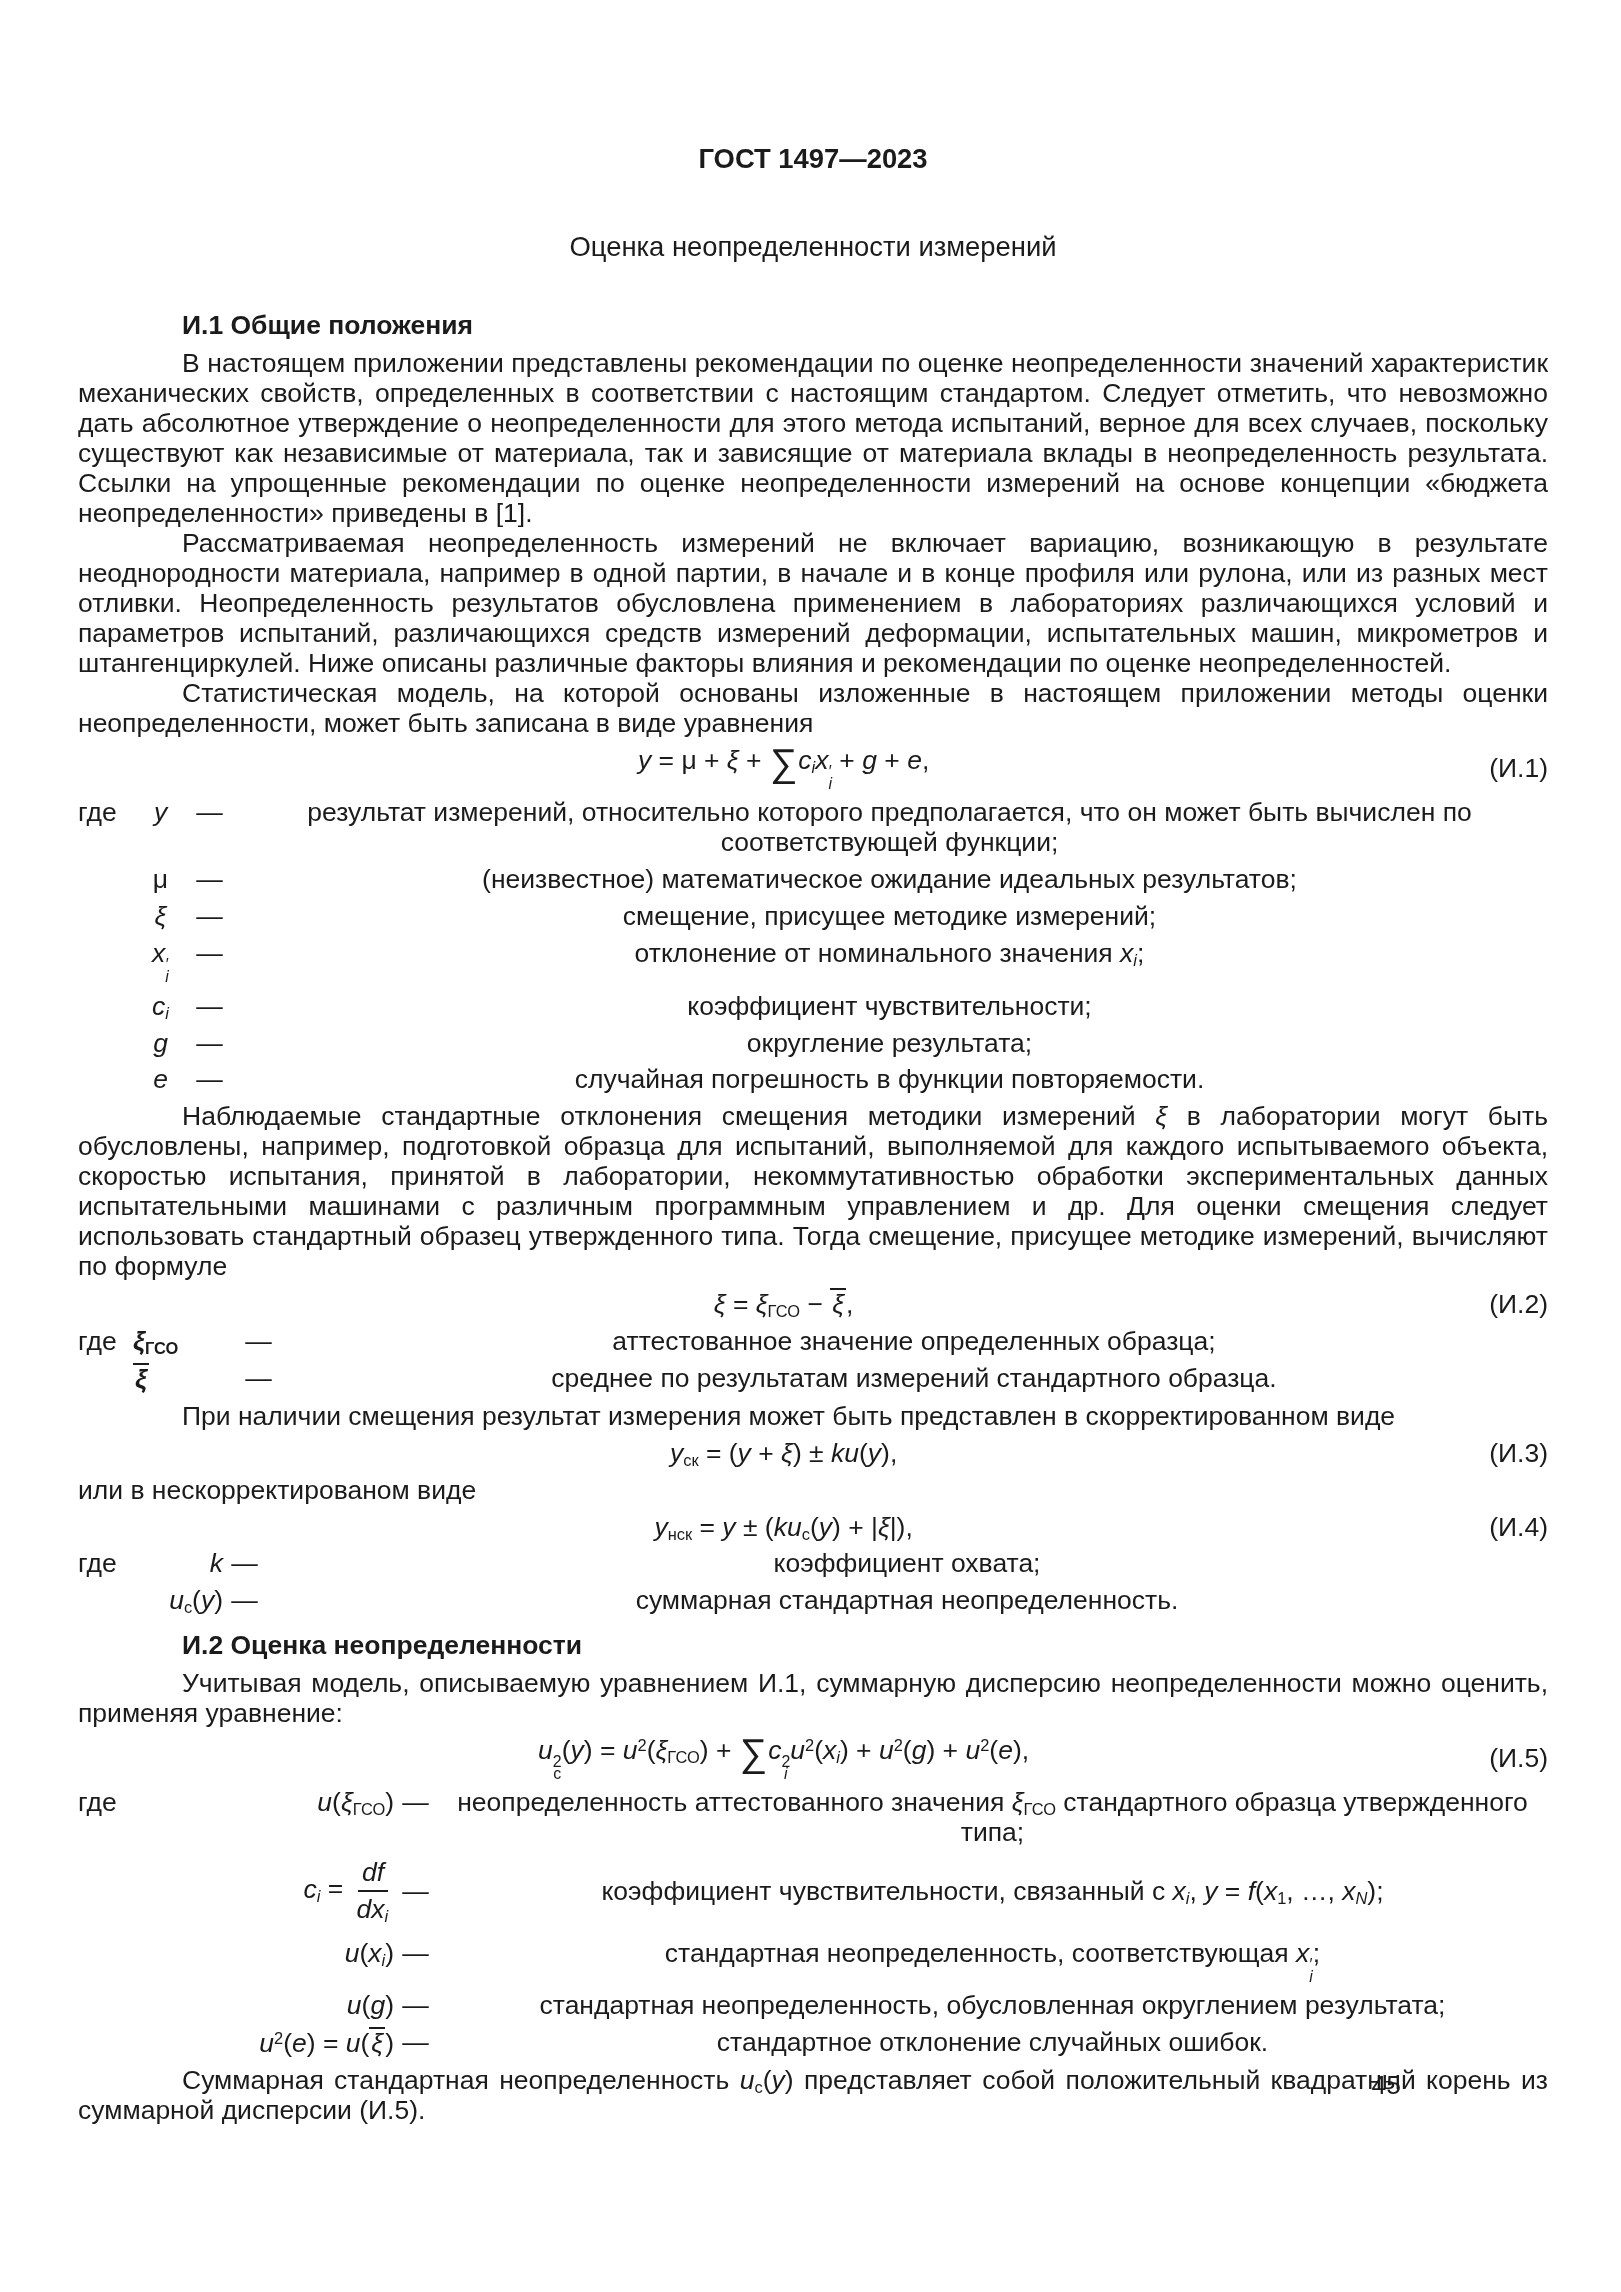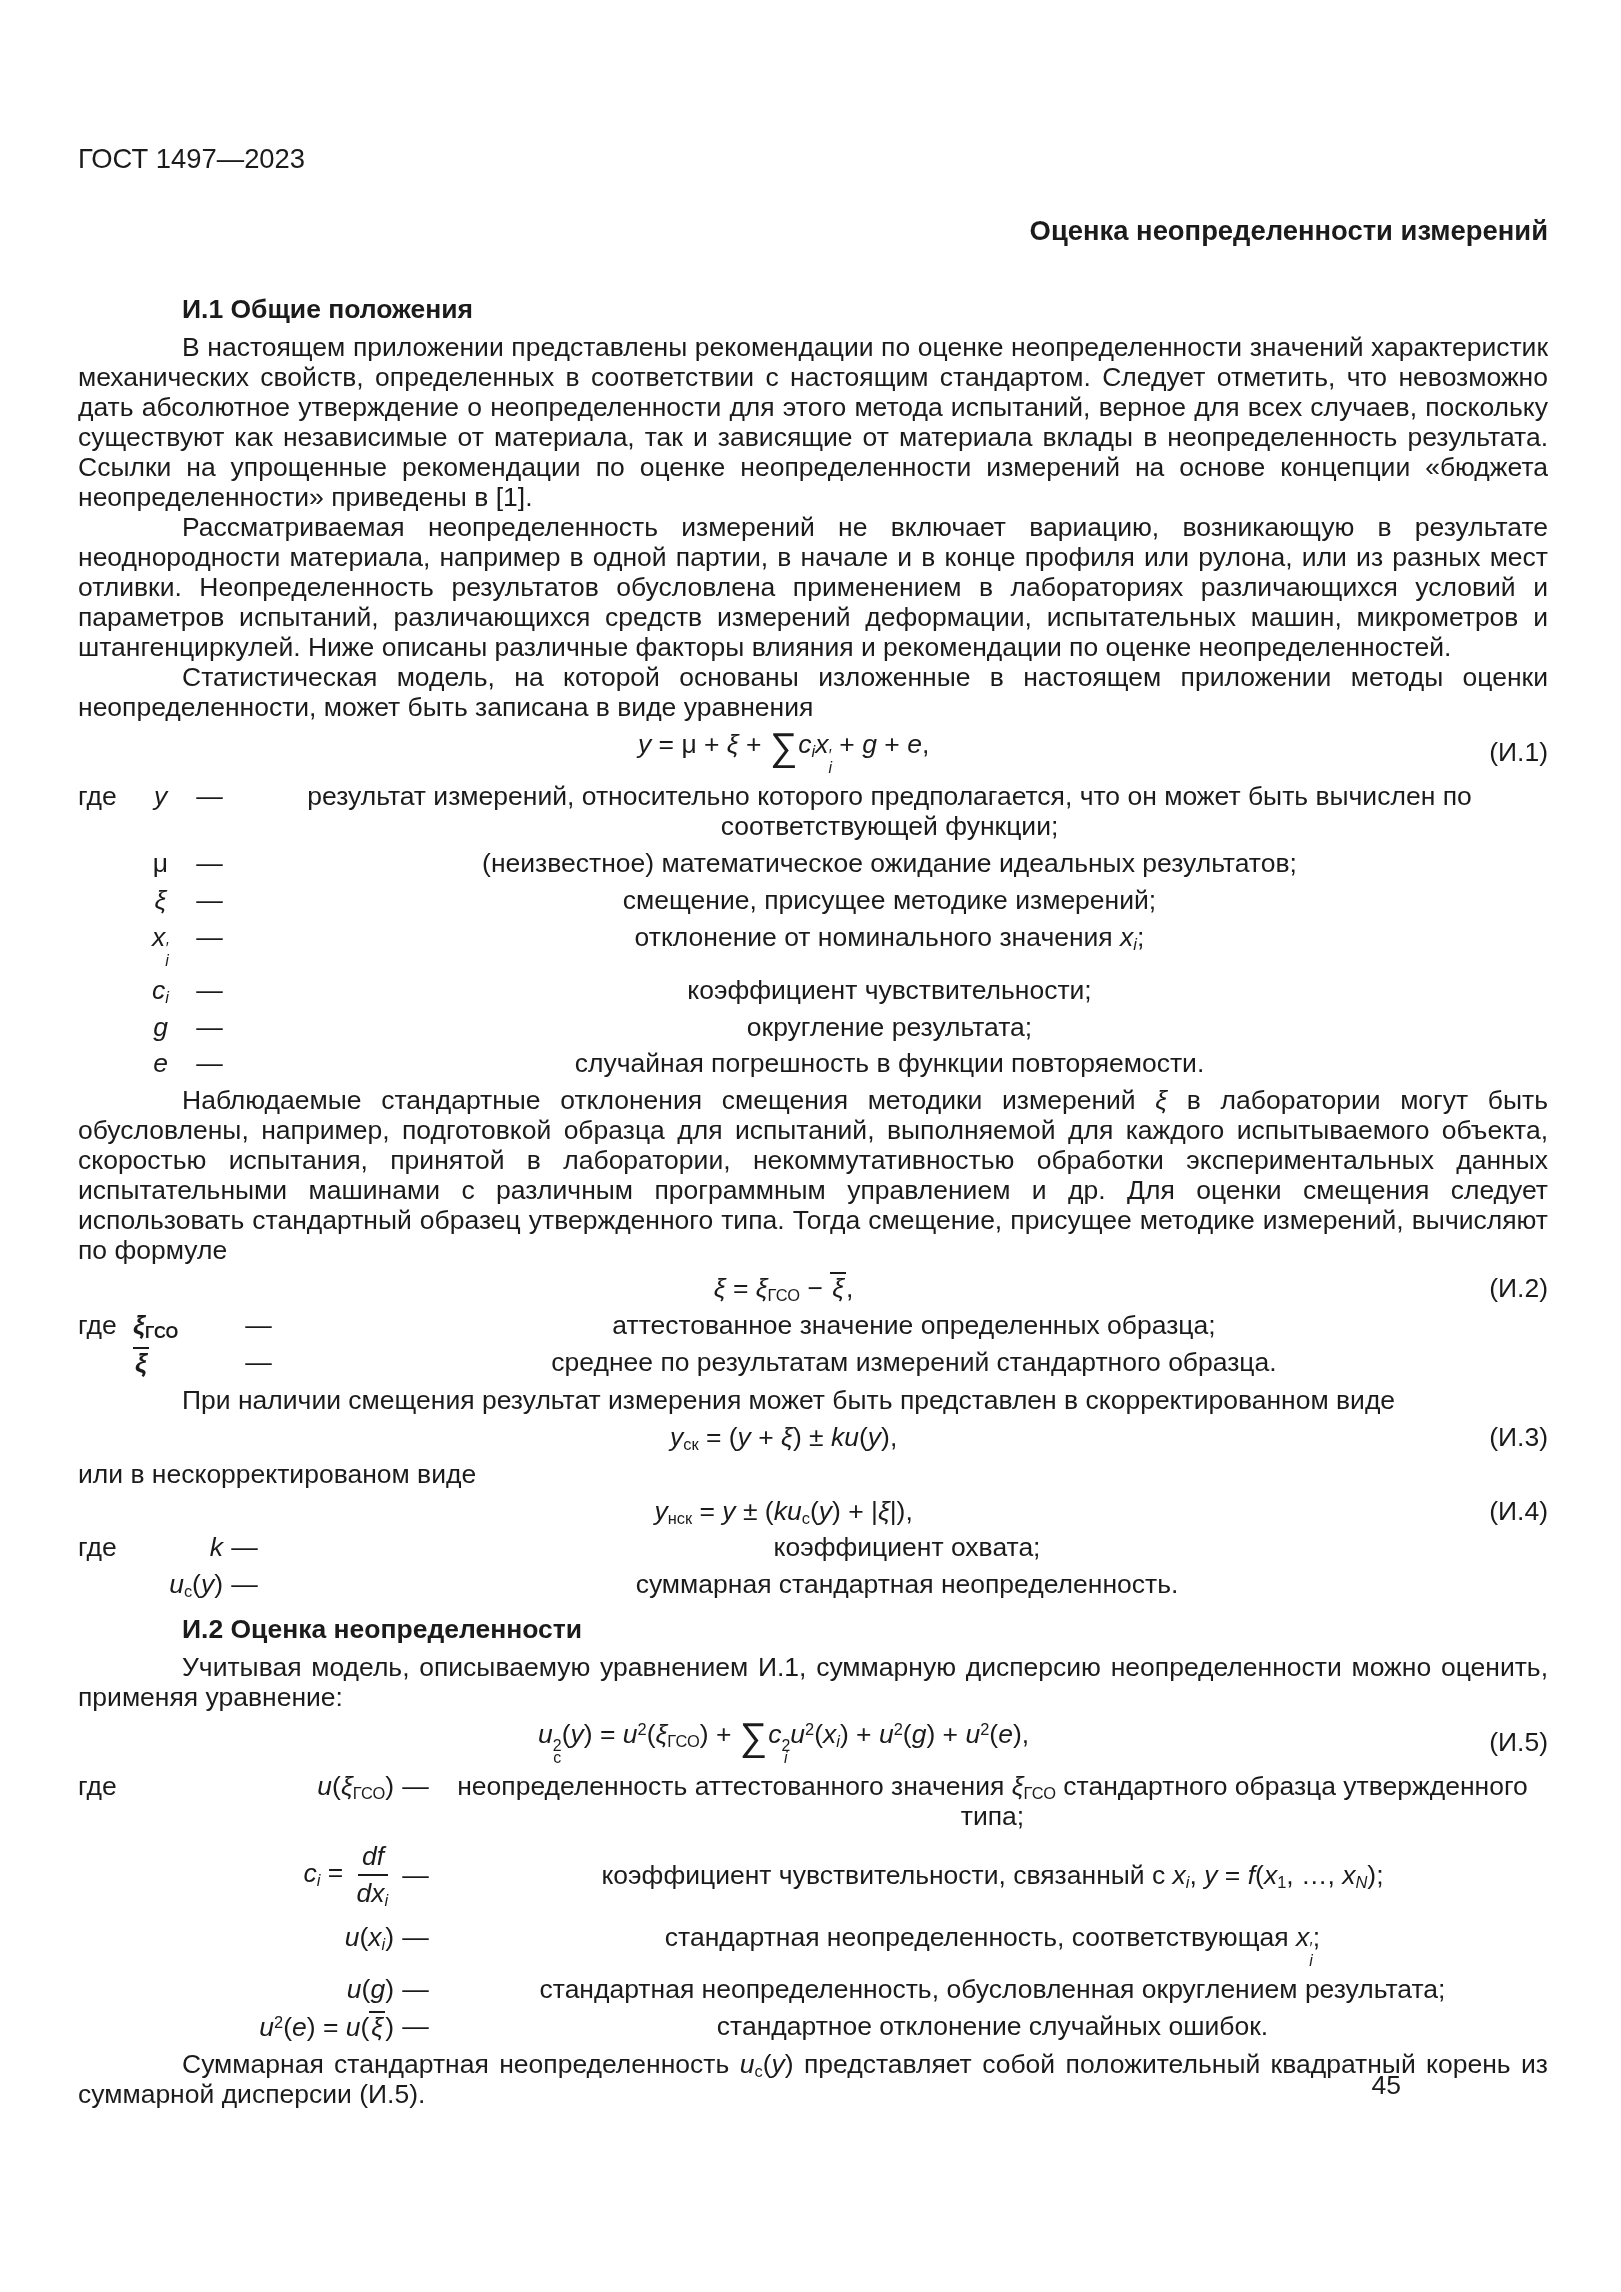--- a/index.html
+++ b/index.html
@@ -7,23 +7,23 @@
     position:relative;
     width:1621px;height:2293px;
     box-sizing:border-box;
     padding:143px 73px 0 78px;
     background:#ffffff;
     font-family:"Liberation Sans", sans-serif;
     color:#1b1b1b;
     font-size:26.5px;
     line-height:30px;
   }
-  .gost-header{text-align:left;font-weight:normal;font-size:27.4px;line-height:31px;}
+  .gost-header{text-align:center;font-weight:bold;font-size:27.4px;line-height:31px;}
   .appendix{ text-align:center;font-weight:bold;margin-top:39px;line-height:29px;}
-  .doc-title{text-align:right;font-weight:bold;font-size:27.4px;line-height:31px;margin-top:41px;}
+  .doc-title{text-align:center;font-weight:normal;font-size:27.4px;line-height:31px;margin-top:57px;}
   .sec-heading{font-weight:bold;margin:49px 0 7.8px 104px;line-height:29px;}
   .sec-heading.second{margin-top:15.7px;}
   p.body{margin:0;text-align:justify;text-indent:104px;}
   p.body.noindent{text-indent:0;text-align:left;}
   .eqrow{display:flex;align-items:center;margin:6.9px 0;}
   .eq{flex:1;text-align:center;}
   .eqtag{flex:none;text-align:right;}
   .defrow{display:flex;margin-bottom:6.9px;}
   .defrow .where{flex:none;width:55px;}
   .defrow .dash{flex:none;width:43px;text-align:center;}

